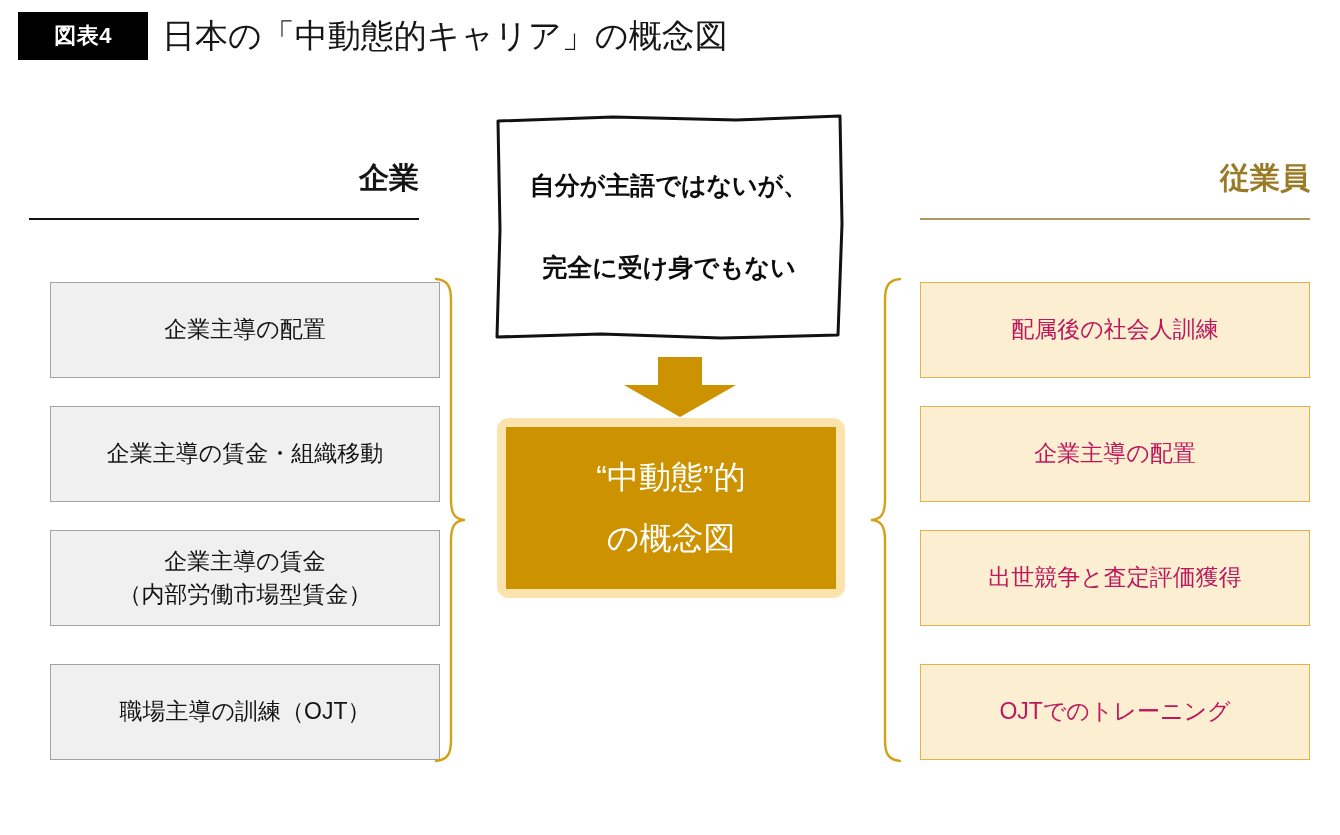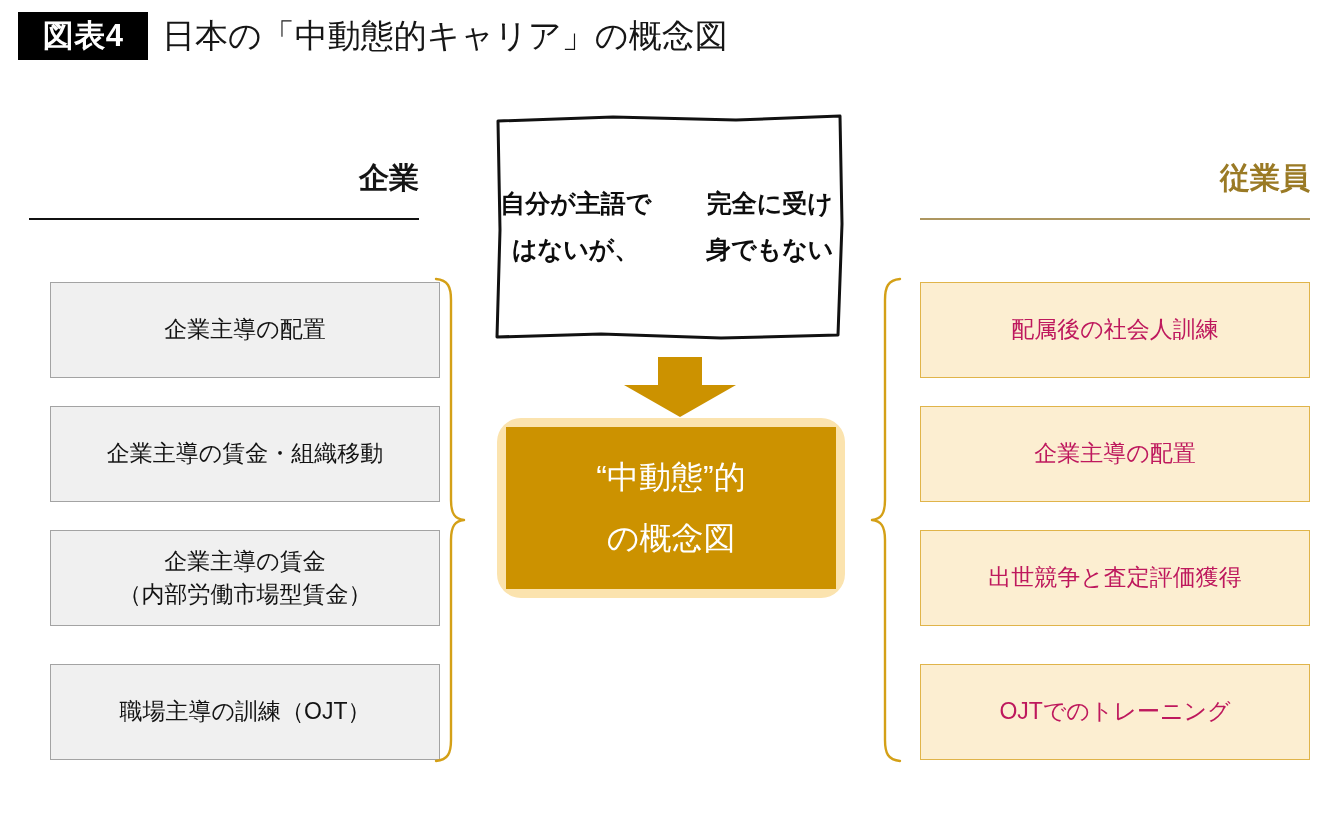--- a/index.html
+++ b/index.html
@@ -21,21 +21,21 @@
 
   
   .fig-badge {
     position: absolute;
     left: 18px;
     top: 12px;
     width: 130px;
     height: 48px;
     background: #000000;
     color: #ffffff;
-    font-size: 31px;
+    font-size: 22px;
     font-weight: bold;
     letter-spacing: 0.5px;
     display: flex;
     align-items: center;
     justify-content: center;
     box-sizing: border-box;
   }
   .fig-title {
     position: absolute;
     left: 162px;
@@ -113,21 +113,21 @@
     height: 228px;
   }
   .callout svg { position: absolute; left: 0; top: 0; }
   .callout-text {
     position: absolute;
     left: 0;
     top: 0;
     width: 352px;
     height: 228px;
     display: flex;
-    flex-direction: row;
+    flex-direction: column;
     align-items: center;
     justify-content: center;
     font-size: 25px;
     font-weight: bold;
     color: #0d0d0d;
     line-height: 1.85;
     text-align: center;
     gap: 36px;
   }
 
@@ -141,21 +141,21 @@
   }
 
   
   .core-box {
     position: absolute;
     left: 497px;
     top: 418px;
     width: 348px;
     height: 180px;
     background: #FBE3AE;
-    border-radius: 24px;
+    border-radius: 12px;
     box-sizing: border-box;
     padding: 9px;
   }
   .core-inner {
     width: 100%;
     height: 100%;
     background: #CC9200;
     box-sizing: border-box;
     display: flex;
     flex-direction: column;

